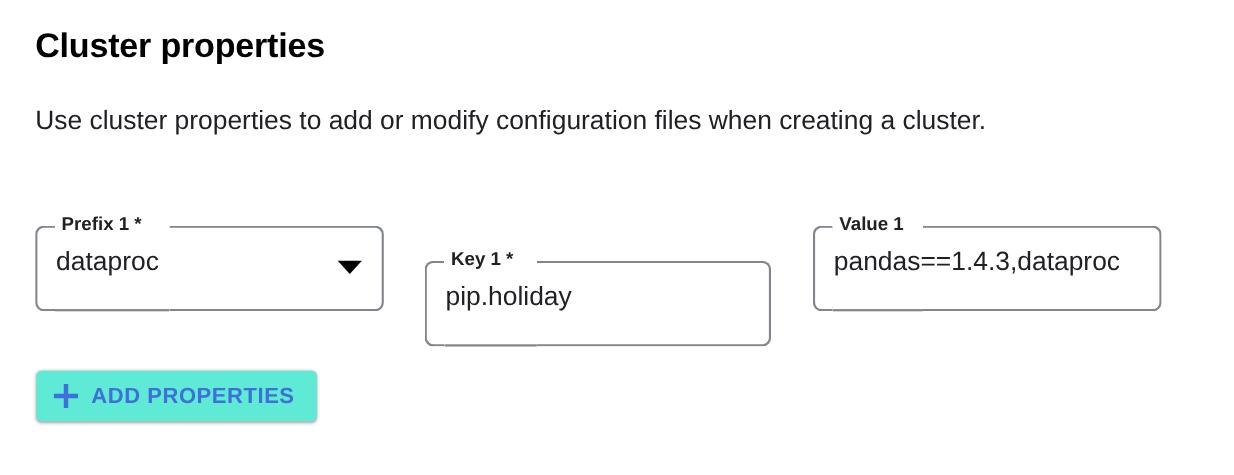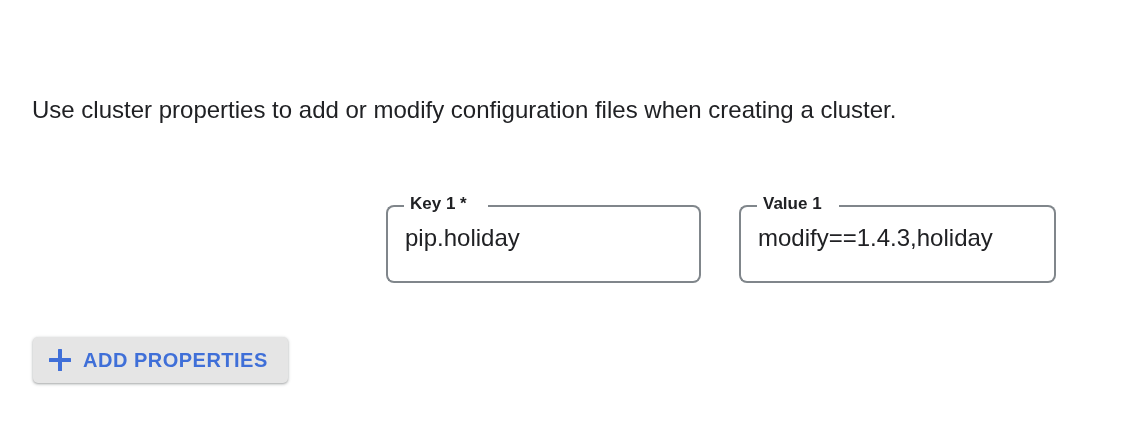--- a/index.html
+++ b/index.html
@@ -59,21 +59,21 @@
     height: 432px;
   }
 
   .mdc-field {
     position: absolute;
     top: 205px;
     height: 78px;
     box-sizing: border-box;
   }
   .mdc-field.field-prefix { left: 32px;  width: 317px; }
-  .mdc-field.field-key    { left: 386px; width: 315px; }
+  .mdc-field.field-key    { left: 386px; width: 315px; margin-top: 32px; }
   .mdc-field.field-value  { left: 739px; width: 317px; }
 
   
   .outline {
     position: absolute;
     inset: 0;
     pointer-events: none;
   }
   .outline .ol-leading,
   .outline .ol-trailing,
@@ -152,21 +152,21 @@
   
   .add-btn {
     position: absolute;
     left: 33px;
     top: 337px;
     height: 46px;
     padding: 0 20px 0 16px;
     display: flex;
     align-items: center;
     gap: 12px;
-    background: #e5e5e5;
+    background: #5eead4;
     border: none;
     border-radius: 5px;
     box-shadow: 0 1px 2px 0 rgba(60,64,67,0.30),
                 0 1px 3px 1px rgba(60,64,67,0.15);
     cursor: pointer;
     font-family: "Liberation Sans", sans-serif;
   }
   .add-btn-icon {
     position: relative;
     width: 22px;
@@ -193,44 +193,55 @@
     letter-spacing: 0.5px;
     color: #3f6fd8;
     white-space: nowrap;
   }
 </style>
 </head>
 <body>
 
 <div class="page">
 
+  <div class="page-title">Cluster properties</div>
 
   <div class="page-subtitle">Use cluster properties to add or modify configuration files when creating a cluster.</div>
 
   <div class="form-row">
 
+    <div class="mdc-field field-prefix">
+      <div class="outline">
+        <span class="ol-leading"></span>
+        <span class="ol-notch"></span>
+        <span class="ol-trailing"></span>
+      </div>
+      <span class="field-label">Prefix 1 *</span>
+      <span class="field-value-text">dataproc</span>
+      <span class="select-caret"></span>
+    </div>
 
     <div class="mdc-field field-key">
       <div class="outline">
         <span class="ol-leading"></span>
         <span class="ol-notch"></span>
         <span class="ol-trailing"></span>
       </div>
       <span class="field-label">Key 1 *</span>
       <span class="field-value-text">pip.holiday</span>
     </div>
 
     <div class="mdc-field field-value">
       <div class="outline">
         <span class="ol-leading"></span>
         <span class="ol-notch"></span>
         <span class="ol-trailing"></span>
       </div>
       <span class="field-label">Value 1</span>
-      <span class="field-value-text">modify==1.4.3,holiday</span>
+      <span class="field-value-text">pandas==1.4.3,dataproc</span>
     </div>
 
   </div>
 
   <button class="add-btn">
     <span class="add-btn-icon"></span>
     <span class="add-btn-label">ADD PROPERTIES</span>
   </button>
 
 </div>

